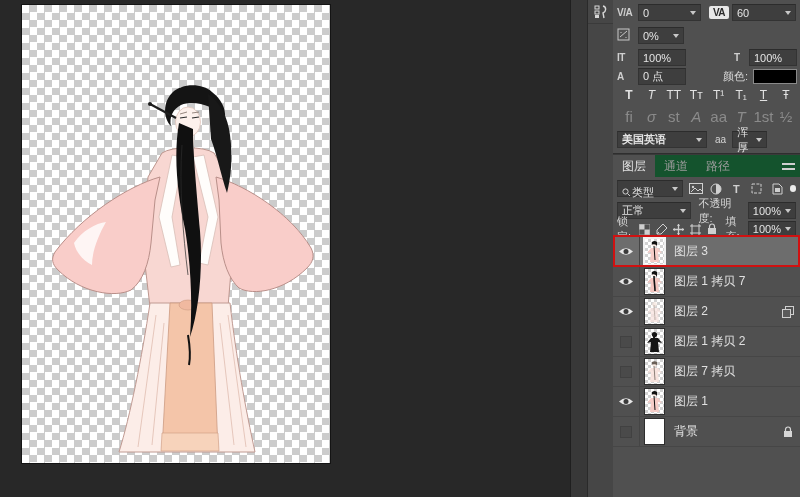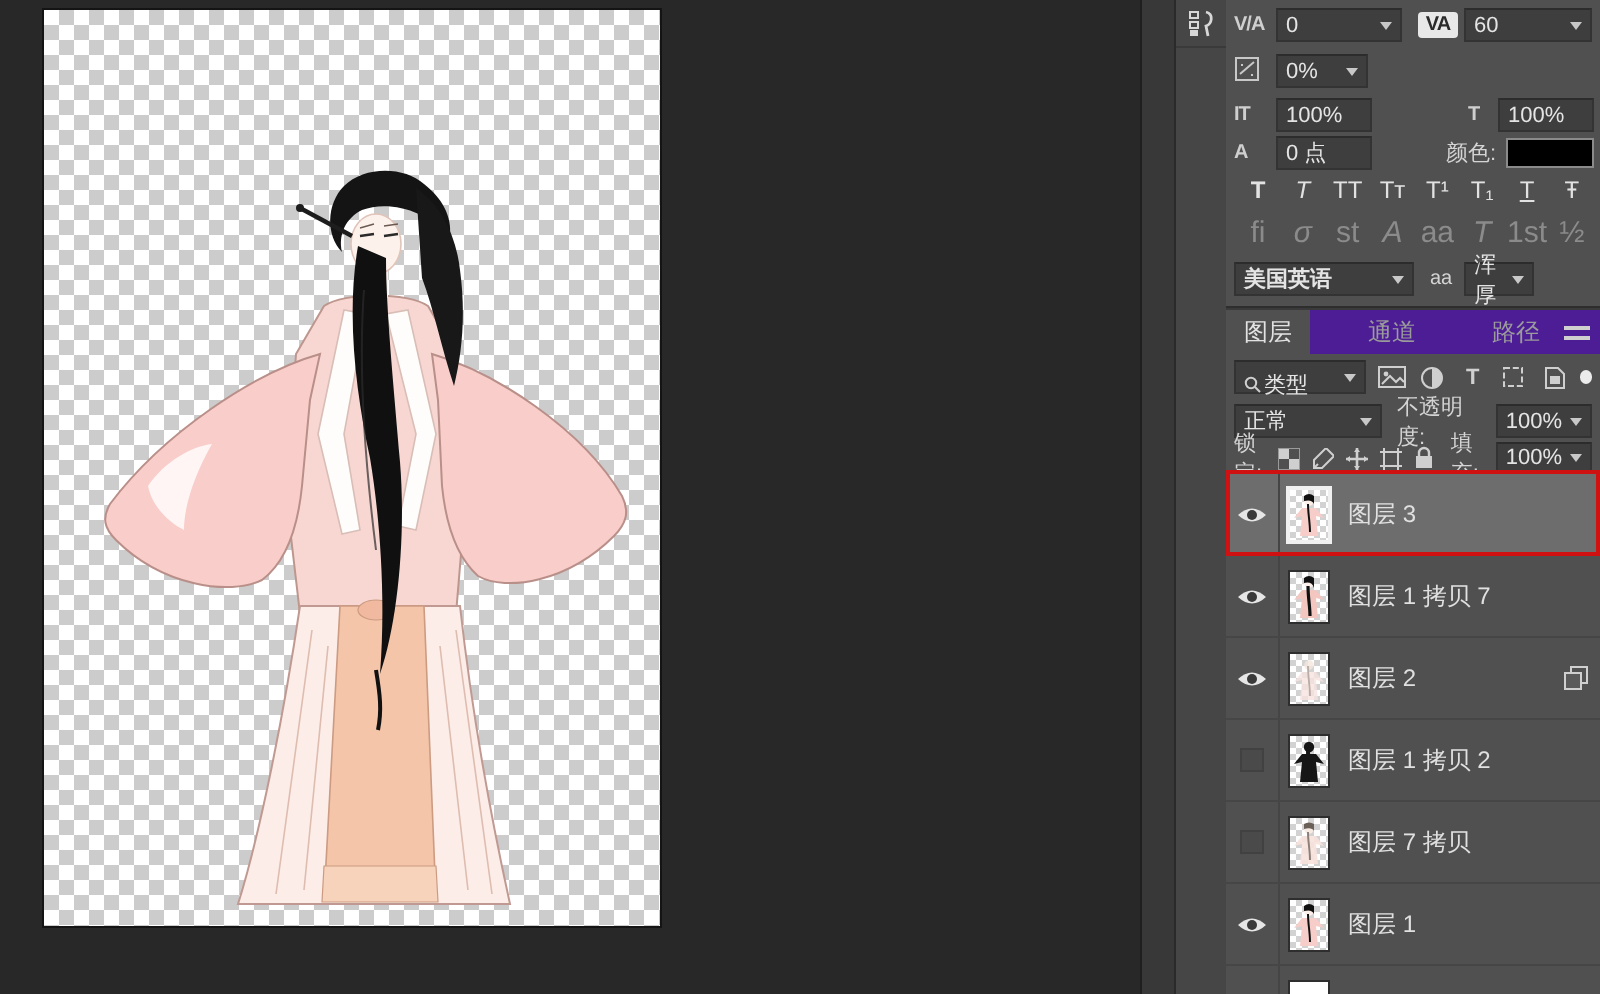--- a/index.html
+++ b/index.html
@@ -33,35 +33,35 @@
   .lbl { font-size:11px; color:#d4d4d4; }
   .swatch { width:44px; height:15px; background:#000; border:1px solid #8a8a8a; }
   .tbtns { position:absolute; left:6px; right:4px; display:flex; justify-content:space-between; }
   .tb { font-size:12px; color:#e2e2e2; width:20px; text-align:center; cursor:pointer; }
   .tb.i { font-style:italic; } .tb.u { text-decoration:underline; }
   .tb.b { font-weight:bold; } .tb.dim { color:#8b8b8b; font-size:15px; }
   .cdiv { position:absolute; left:0; right:0; top:153px; height:2px; background:#3a3a3a; border-top:1px solid #2e2e2e; }
 
   
   .layers-panel { position:absolute; left:0; top:155px; width:187px; bottom:0; }
-  .tabbar { height:22px; background:#4c1d95; display:flex; align-items:stretch; position:relative;gap:20px; }
+  .tabbar { height:22px; background:#14532d; display:flex; align-items:stretch; position:relative; }
   .tab { font-size:12px; padding:0 9px; line-height:22px; color:#9b9b9b; cursor:pointer; }
   .tab.active { background:#505050; color:#e2e2e2; }
   .pmenu { position:absolute; right:5px; top:8px; width:13px; height:7px; cursor:pointer;
            border-top:2px solid #cfcfcf; border-bottom:2px solid #cfcfcf; }
   .frow { height:23px; display:flex; align-items:center; padding:0 4px; gap:5px; }
   .kind { width:72px; height:17px; }
   .fico { width:17px; height:15px; display:flex; align-items:center; justify-content:center; cursor:pointer; color:#d0d0d0; }
   .dot { width:7px; height:7px; border-radius:50%; background:#ececec; margin-left:auto; cursor:pointer; }
   .brow { height:21px; display:flex; align-items:center; padding:0 4px; gap:4px; }
   .blend { width:76px; height:17px; }
   .lrow { height:16px; display:flex; align-items:center; padding:0 4px; gap:6px; font-size:11px; }
   .lico { width:13px; height:12px; display:flex; align-items:center; justify-content:center; cursor:pointer; }
   .list { position:absolute; left:0; right:0; top:82px; bottom:0; background:#505050; }
-  .row { height:41px; display:flex; align-items:center; border-bottom:1px solid #464646; position:relative; cursor:pointer; }
+  .row { height:30px; display:flex; align-items:center; border-bottom:1px solid #464646; position:relative; cursor:pointer; }
   .row.selected { background:#6d6d6d; }
   .row.selected::after { content:""; position:absolute; left:0; right:0; top:-2px; bottom:-1px; border:2px solid #d01111; pointer-events:none; z-index:5; }
   .eyecell { width:27px; align-self:stretch; border-right:1px solid #454545; display:flex; align-items:center; justify-content:center; cursor:pointer; }
   .eyebox { width:12px; height:12px; border:1px solid #414141; background:#4a4a4a; }
   .thumbwrap { width:28px; display:flex; justify-content:center; }
   .thumb { width:19px; height:25px; background:#fff; background-image:repeating-conic-gradient(#d2d2d2 0% 25%, #ffffff 0% 50%);
            background-size:6px 6px; position:relative; outline:1px solid #2e2e2e; }
   .row.selected .thumb { outline:2px solid #f0f0f0; }
   .thumb.white { background:#fff; background-image:none; }
   .lname { font-size:12px; color:#e0e0e0; margin-left:6px; flex:1; }

